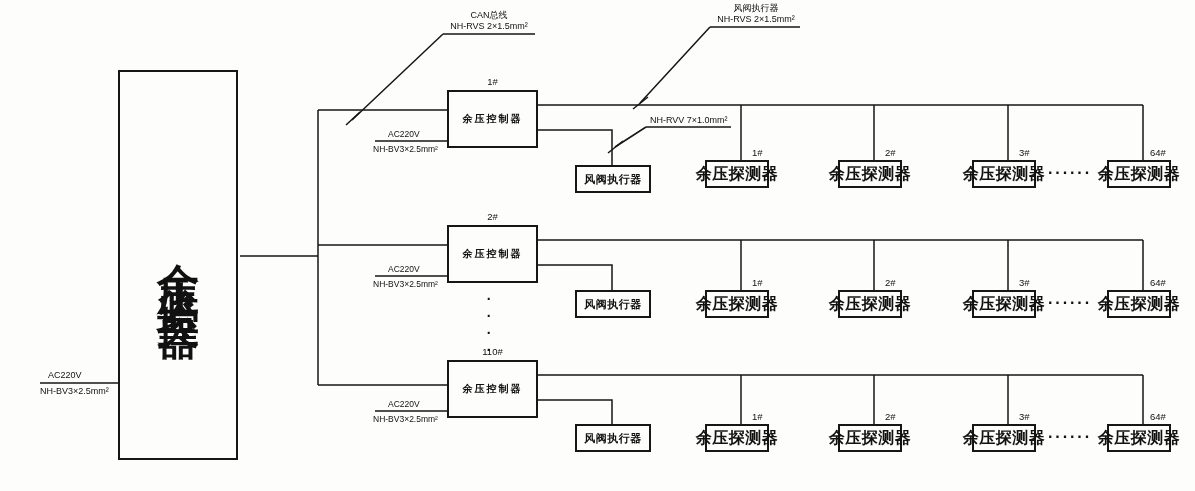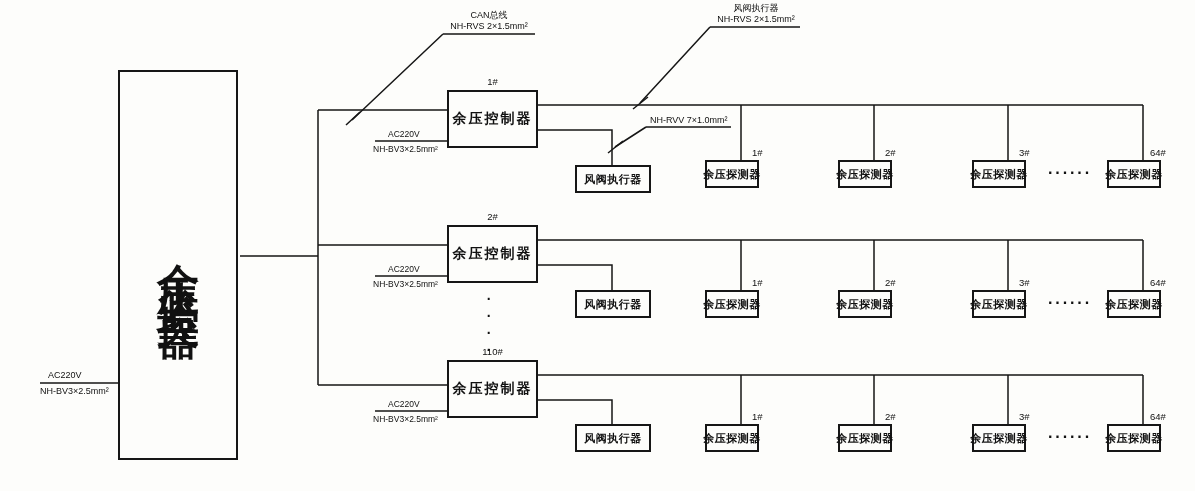--- a/index.html
+++ b/index.html
@@ -7,22 +7,22 @@
     position:relative;width:1195px;height:491px;background:#fdfdfb;
     font-family:"Liberation Sans","DejaVu Sans",sans-serif;color:#111;
     overflow:hidden;
   }
   svg.lines{position:absolute;left:0;top:0;}
   .box{
     position:absolute;border:2px solid #161616;background:#fdfdfb;
     display:flex;align-items:center;justify-content:center;
     white-space:nowrap;box-sizing:border-box;
   }
-  .ctrl-box{width:91px;height:58px;font-size:14px;letter-spacing:2px;font-weight:600;}
-  .det-box{width:54px;height:28px;font-size:11px;letter-spacing:0.5px;font-weight:600;}
+  .ctrl-box{width:91px;height:58px;font-size:10px;letter-spacing:2px;font-weight:600;}
+  .det-box{width:64px;height:28px;font-size:16px;letter-spacing:0.5px;font-weight:600;}
   .valve-box{width:76px;height:28px;font-size:11px;letter-spacing:0.5px;font-weight:600;}
   .main-box{left:118px;top:70px;width:120px;height:390px;border-width:2px;}
   .vtext{
     writing-mode:vertical-rl;text-orientation:upright;
     font-size:42px;font-weight:600;letter-spacing:14px;line-height:1;
   }
   .small-label{position:absolute;font-size:9px;white-space:nowrap;line-height:11px;}
   .tiny-label{position:absolute;font-size:8.5px;white-space:nowrap;line-height:10px;}
   .id-label{position:absolute;font-size:9.5px;white-space:nowrap;}
   .ctrl-id{width:91px;text-align:center;}

